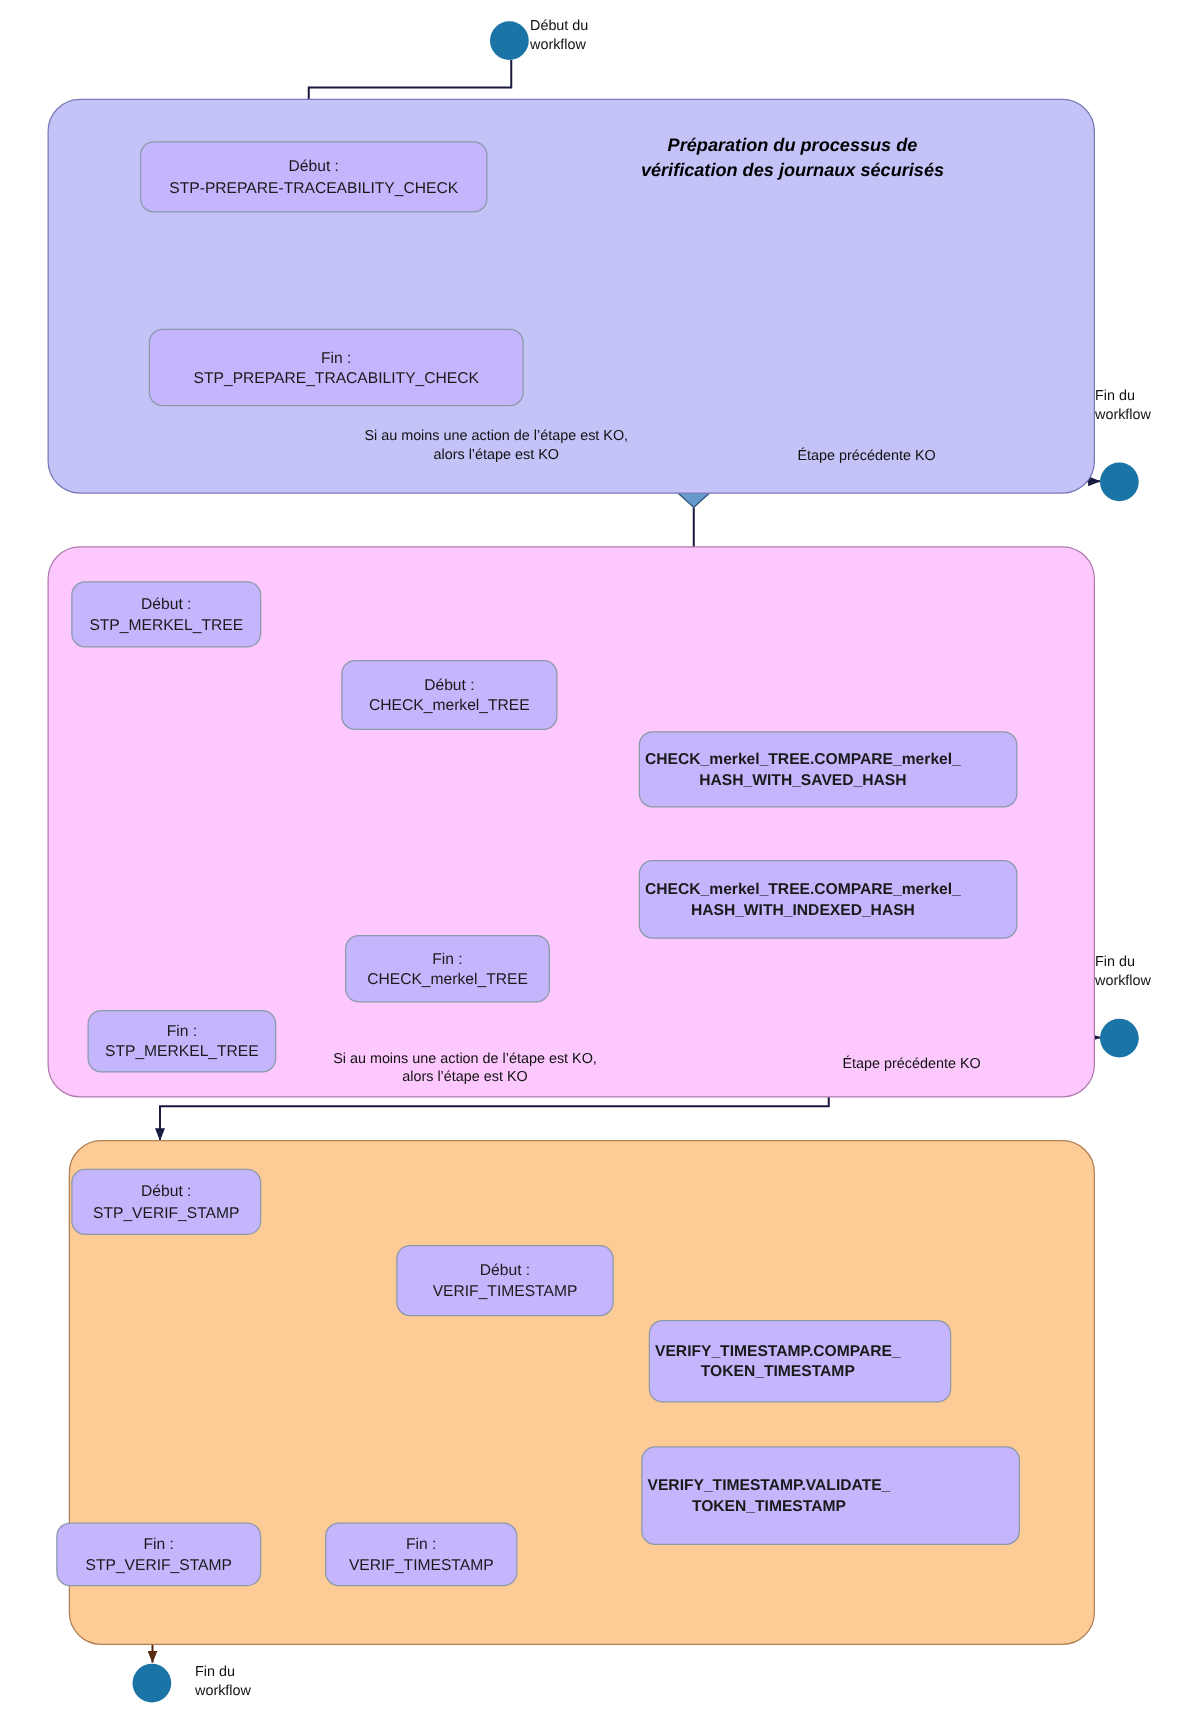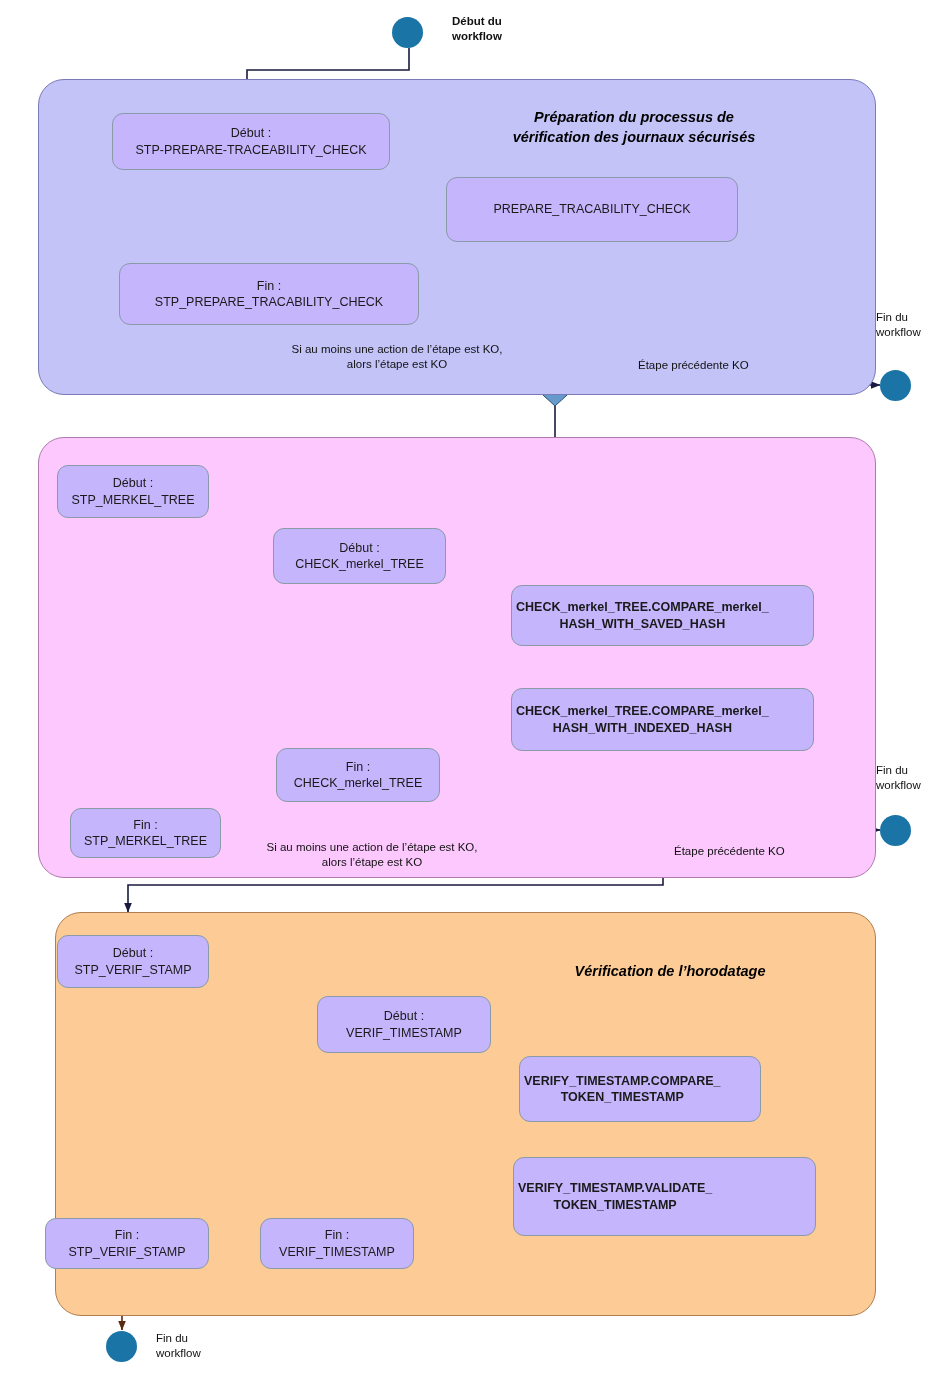--- a/index.html
+++ b/index.html
@@ -152,21 +152,20 @@
     </g>
   </svg>
 
   <div class="swimlane lane-prepare" style="left:38px; top:79px; width:838px; height:316px;"></div>
   <div class="lane-title" style="left:444px; top:108px; width:380px;">Préparation du processus de
 vérification des journaux sécurisés</div>
 
   <div class="node center" style="left:112px; top:113px; width:278px; height:57px;">Début :
 STP-PREPARE-TRACEABILITY_CHECK</div>
 
-  <div class="node center" style="left:446px; top:177px; width:292px; height:65px;">PREPARE_TRACABILITY_CHECK</div>
 
   <div class="node center" style="left:119px; top:263px; width:300px; height:62px;">Fin :
 STP_PREPARE_TRACABILITY_CHECK</div>
 
   <div class="edge-label ctr" style="left:272px; top:342px; width:250px;">Si au moins une action de l’étape est KO,
 alors l’étape est KO</div>
 
   <div class="edge-label lft" style="left:638px; top:358px; width:180px;">Étape précédente KO</div>
 
   <div class="swimlane lane-merkel" style="left:38px; top:437px; width:838px; height:441px;"></div>
@@ -188,42 +187,41 @@
 
   <div class="node center" style="left:70px; top:808px; width:151px; height:50px;">Fin :
 STP_MERKEL_TREE</div>
 
   <div class="edge-label ctr" style="left:247px; top:840px; width:250px;">Si au moins une action de l’étape est KO,
 alors l’étape est KO</div>
 
   <div class="edge-label lft" style="left:674px; top:844px; width:180px;">Étape précédente KO</div>
 
   <div class="swimlane lane-stamp" style="left:55px; top:912px; width:821px; height:404px;"></div>
-  <div class="lane-title" style="left:500px; top:962px; width:340px;">Vérification de l’horodatage</div>
 
   <div class="node center" style="left:57px; top:935px; width:152px; height:53px;">Début :
 STP_VERIF_STAMP</div>
 
   <div class="node center" style="left:317px; top:996px; width:174px; height:57px;">Début :
 VERIF_TIMESTAMP</div>
 
   <div class="node left" style="left:519px; top:1056px; width:242px; height:66px;">VERIFY_TIMESTAMP.COMPARE_
 TOKEN_TIMESTAMP</div>
 
   <div class="node left" style="left:513px; top:1157px; width:303px; height:79px;">VERIFY_TIMESTAMP.VALIDATE_
 TOKEN_TIMESTAMP</div>
 
   <div class="node center" style="left:260px; top:1218px; width:154px; height:51px;">Fin :
 VERIF_TIMESTAMP</div>
 
   <div class="node center" style="left:45px; top:1218px; width:164px; height:51px;">Fin :
 STP_VERIF_STAMP</div>
 
   <div class="terminator" style="left:392px; top:17px; width:31px; height:31px;"></div>
-  <div class="edge-label lft" style="left:452px; top:14px; width:120px;font-weight:bold;">Début du
+  <div class="edge-label lft" style="left:424px; top:14px; width:120px;">Début du
 workflow</div>
 
   <div class="terminator" style="left:880px; top:370px; width:31px; height:31px;"></div>
   <div class="edge-label lft" style="left:876px; top:310px; width:73px;">Fin du
 workflow</div>
 
   <div class="terminator" style="left:880px; top:815px; width:31px; height:31px;"></div>
   <div class="edge-label lft" style="left:876px; top:763px; width:73px;">Fin du
 workflow</div>
 

